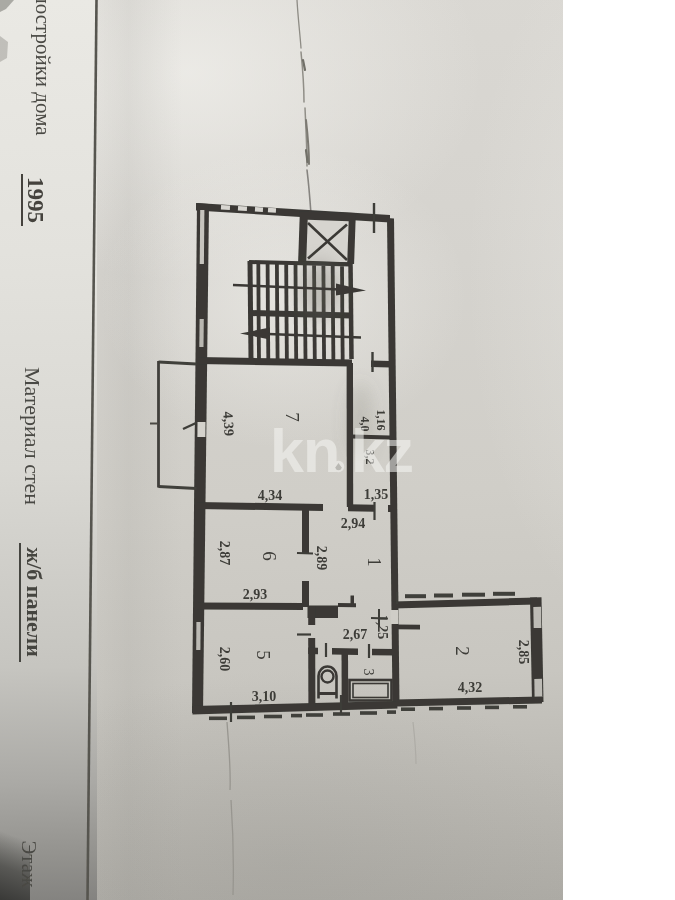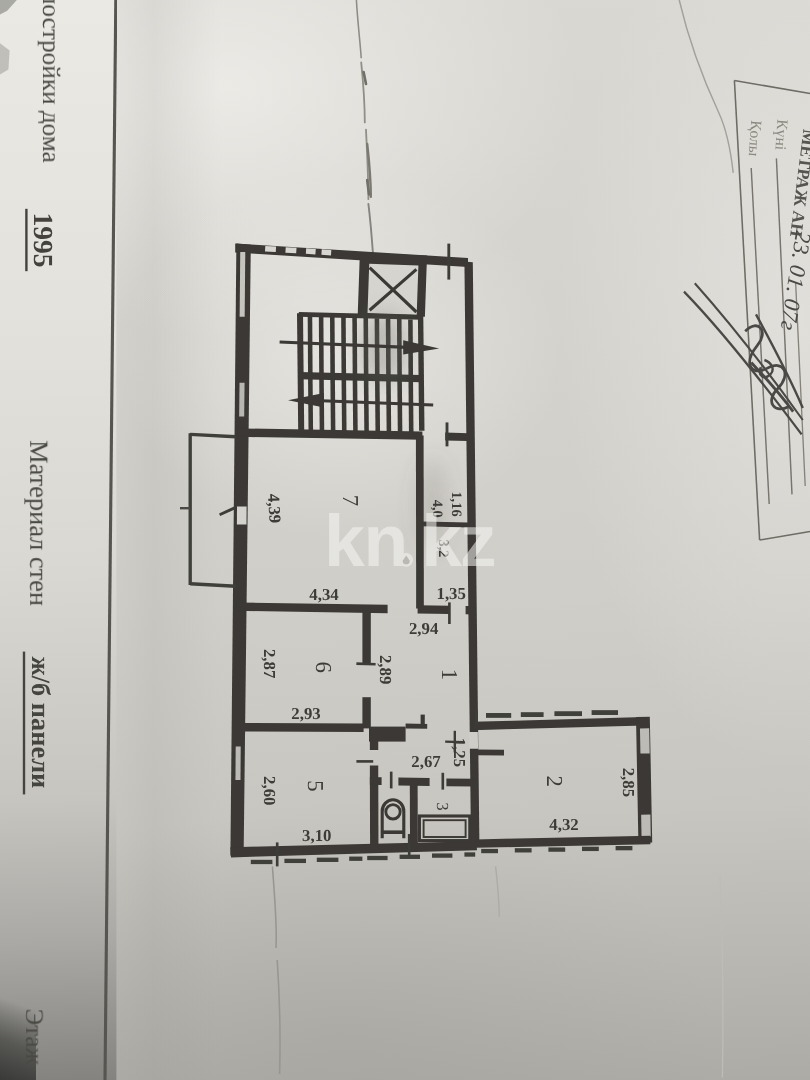--- a/index.html
+++ b/index.html
@@ -1,16 +1,16 @@
 <!DOCTYPE html>
 <html><head>
 <meta charset="utf-8">
 <style>
   html,body{margin:0;padding:0;}
-  #page{position:relative;width:675px;height:900px;overflow:hidden;
+  #page{position:relative;width:563px;height:900px;overflow:hidden;
     background:linear-gradient(178deg,#dad8d3 0%,#d5d3ce 30%,#d0cec8 55%,#c8c6c0 75%,#b8b6b0 90%,#adaba5 100%);
     font-family:"Liberation Serif", serif;}
   .lay{position:absolute;left:0;top:0;width:675px;height:900px;}
 </style>
 </head>
 <body>
 <div id="page">
 
   <div class="lay" style="background:radial-gradient(ellipse 420px 300px at 28% 8%, rgba(243,242,238,0.7), rgba(243,242,238,0) 70%);"></div>
 

